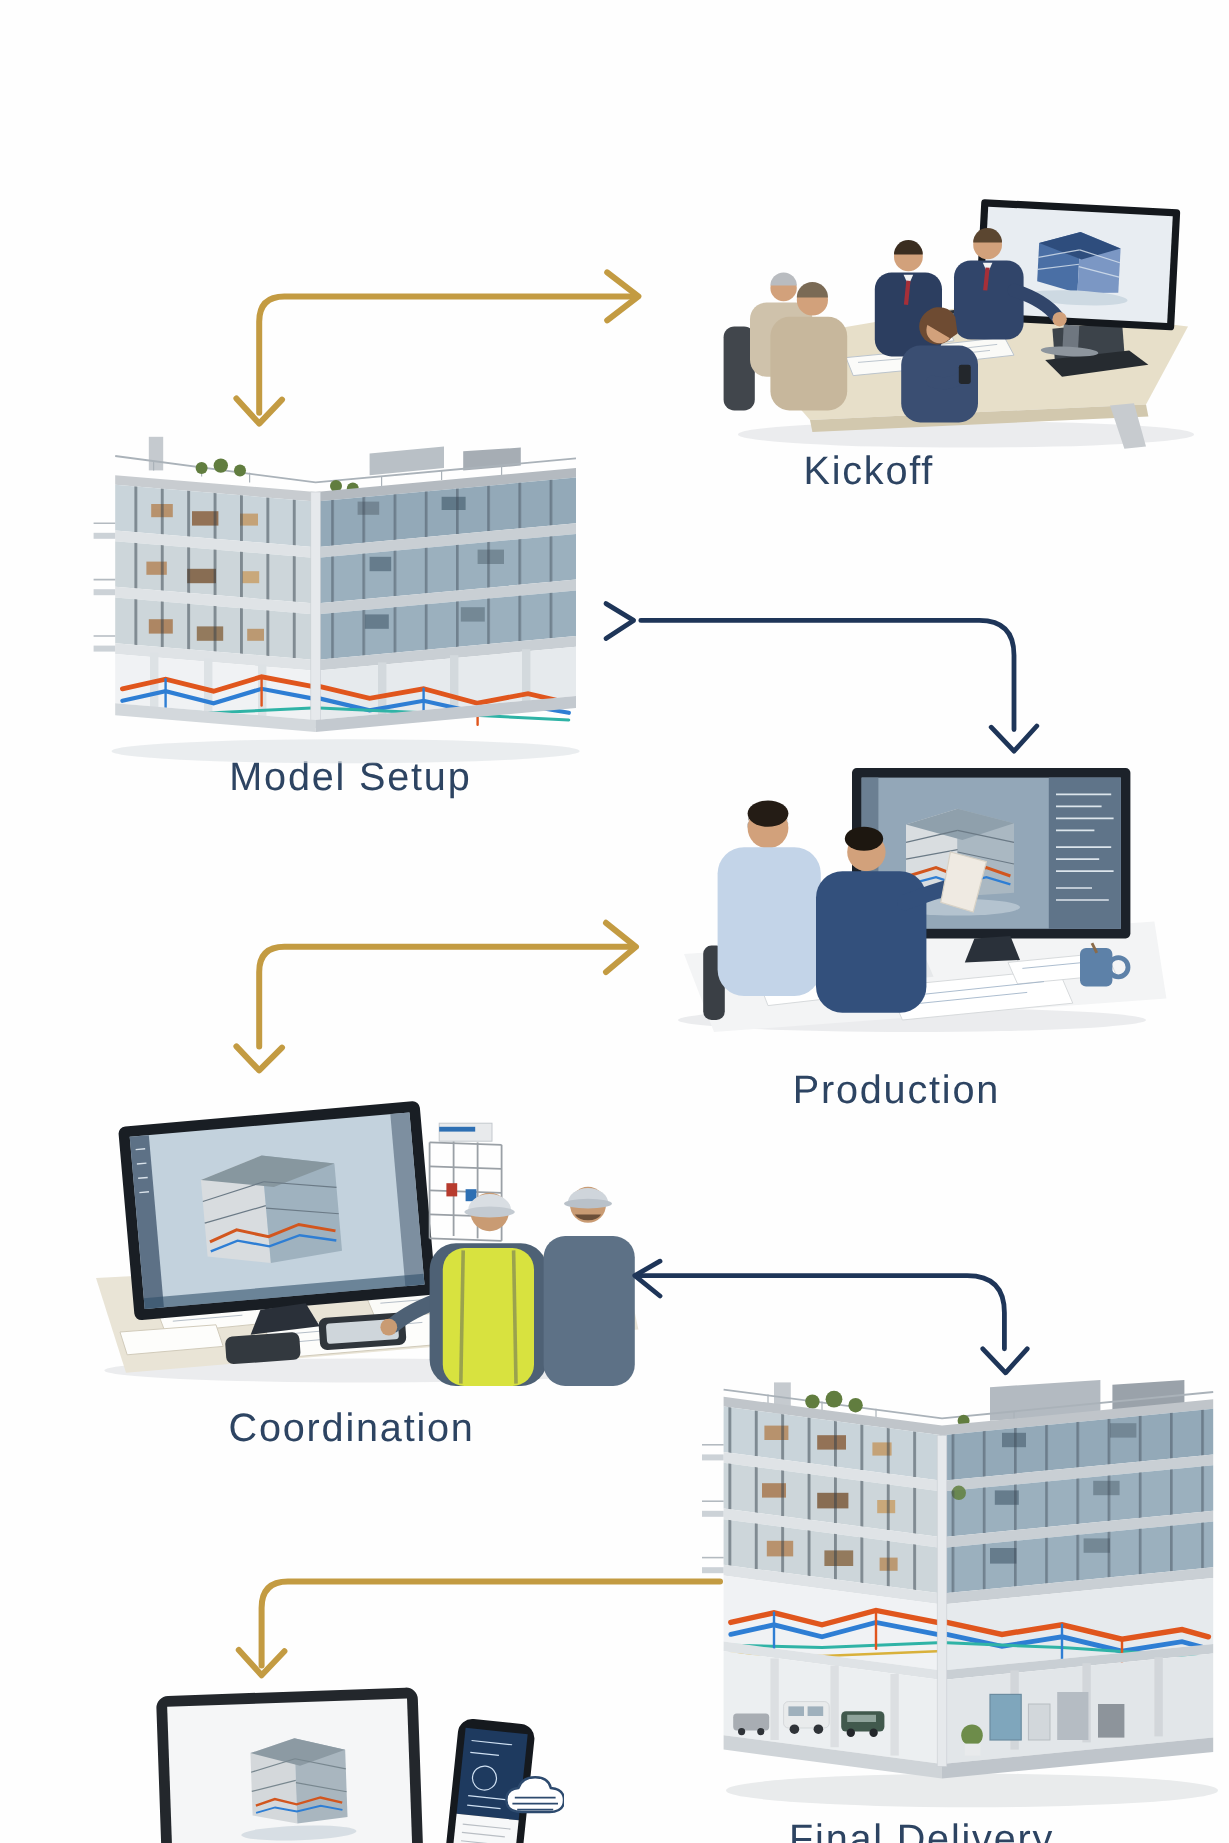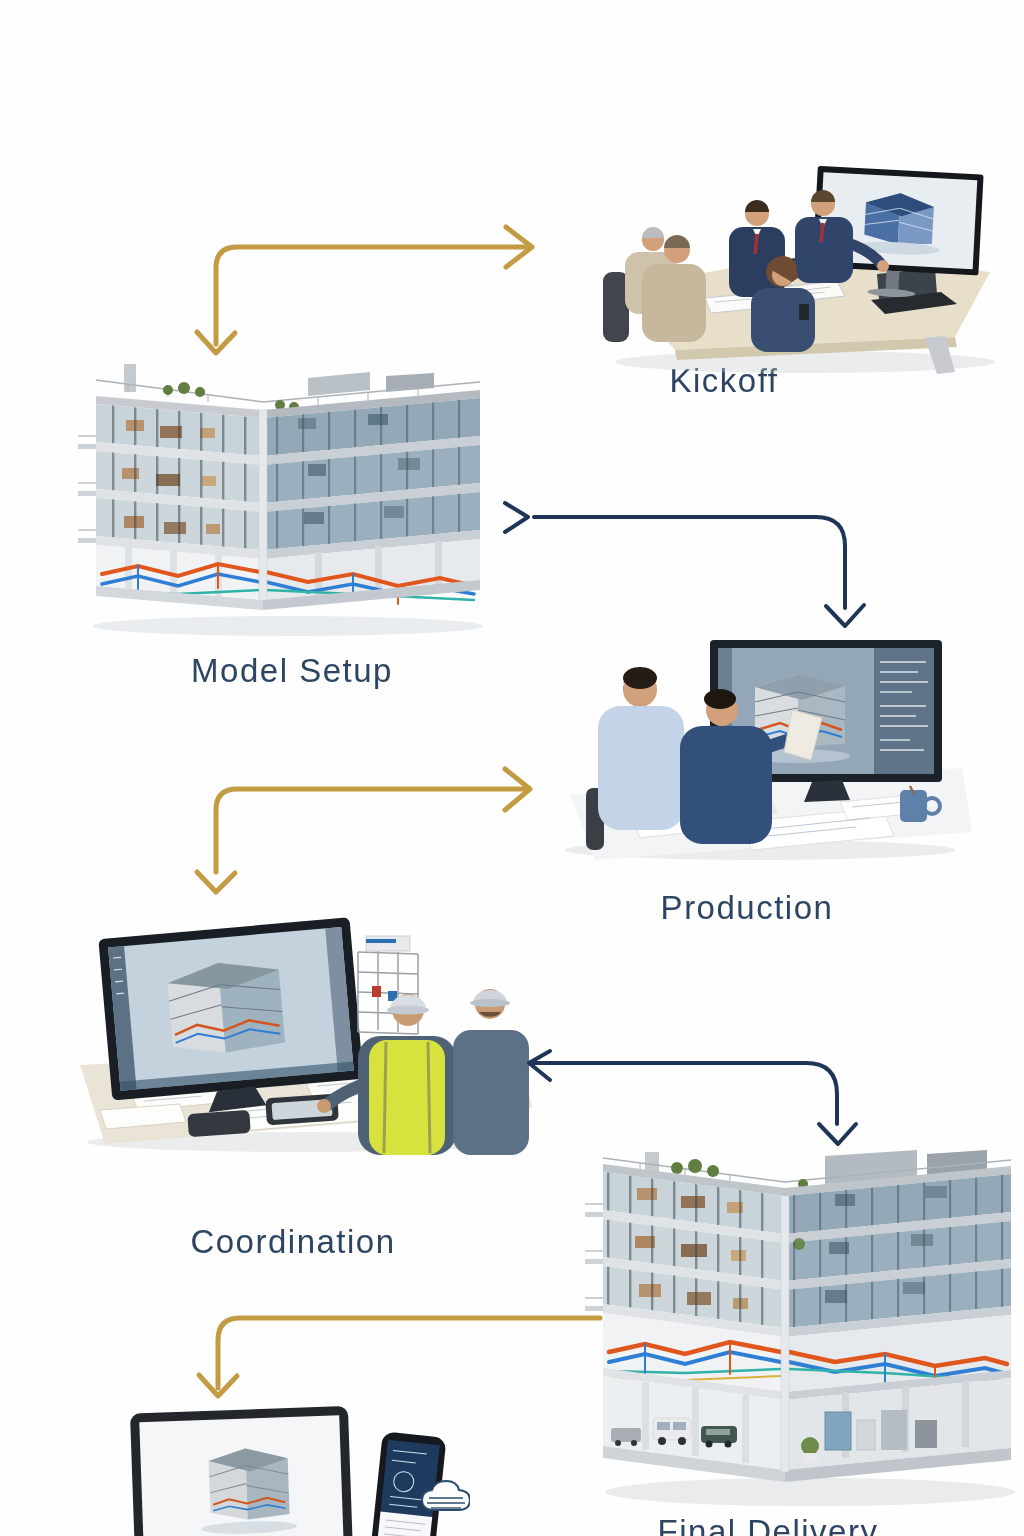--- a/index.html
+++ b/index.html
@@ -621,20 +621,20 @@
       <polyline points="819,1124 838,1144 856,1124"></polyline>
     </g>
 
     <g fill="none" stroke="#C39B42" stroke-width="5" stroke-linecap="round" stroke-linejoin="round">
       <path d="M600,1318 L240,1318 Q218,1318 218,1340 L218,1388"></path>
       <polyline points="199,1375 218,1396 237,1376"></polyline>
     </g>
   </svg>
 
   <div class="labels">
-    <div class="stage-label" style="left:724px;top:362px">Kickoff</div>
-    <div class="stage-label" style="left:292px;top:652px">Model Setup</div>
+    <div class="stage-label" style="left:724px;top:373px">Kickoff</div>
+    <div class="stage-label" style="left:292px;top:628px">Model Setup</div>
     <div class="stage-label" style="left:747px;top:889px">Production</div>
-    <div class="stage-label" style="left:293px;top:1223px">Coordination</div>
+    <div class="stage-label" style="left:293px;top:1171px">Coordination</div>
     <div class="stage-label" style="left:768px;top:1513px">Final Delivery</div>
   </div>
 
 </div>
 
 </body></html>

